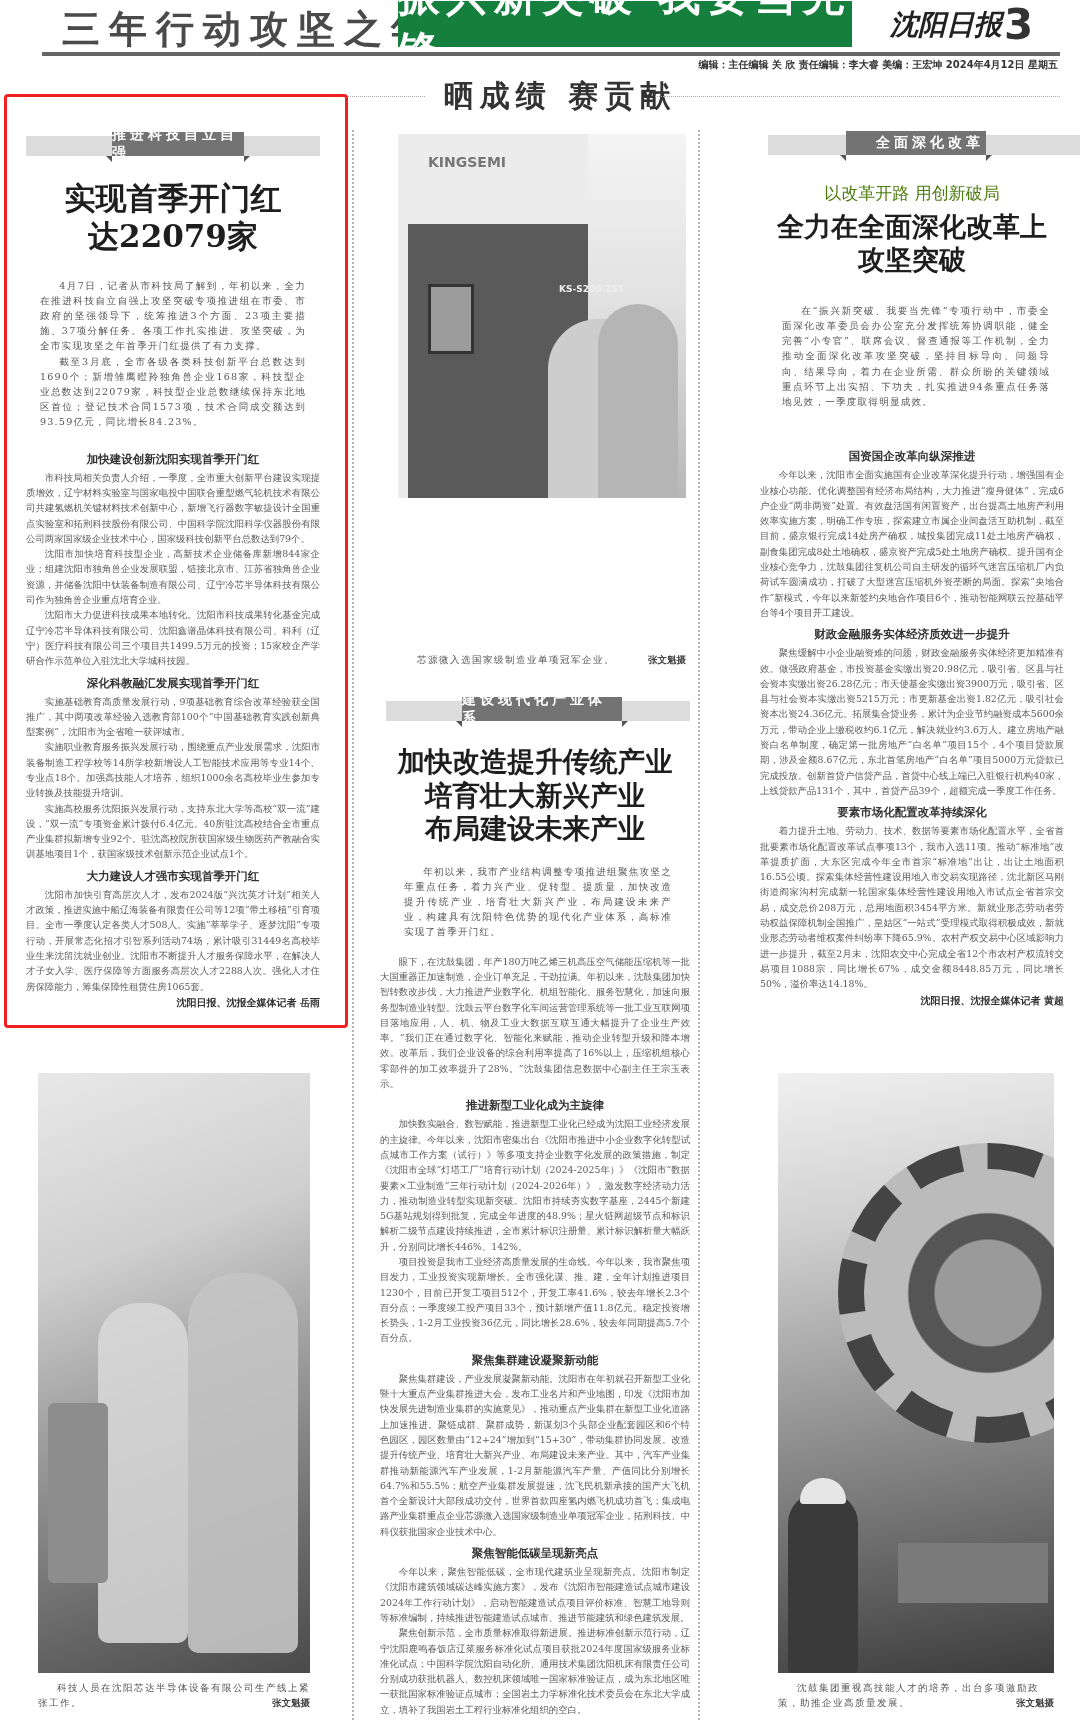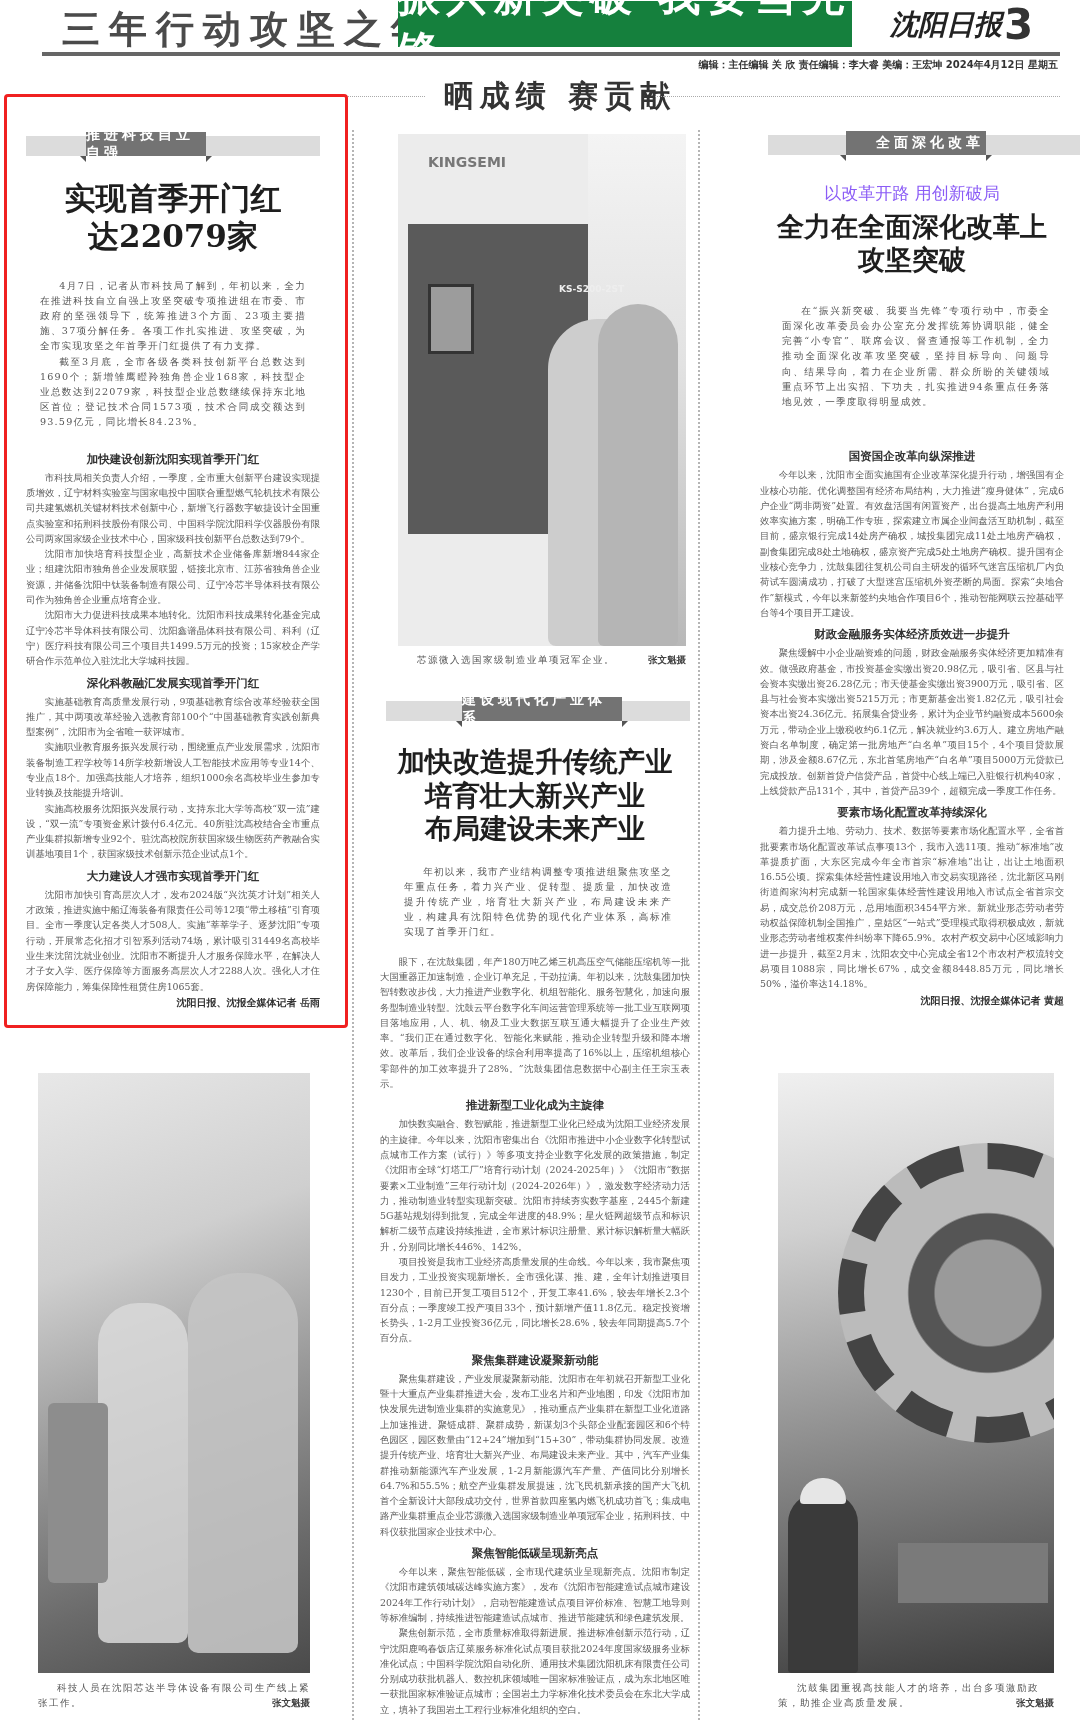--- a/index.html
+++ b/index.html
@@ -20,21 +20,21 @@
   
   .kicker { position: absolute; height: 20px; background: #dcdcdc; }
   .kicker .tab { position: absolute; top: -4px; height: 24px; background: #737373; color: #fff; font-family: "DejaVu Sans", sans-serif; font-size: 14px; font-weight: bold; letter-spacing: 4px; display: flex; align-items: center; justify-content: center; }
   .kicker .tab:before, .kicker .tab:after { content: ""; position: absolute; bottom: -6px; border-top: 6px solid #555; }
   .kicker .tab:before { left: -6px; border-left: 6px solid transparent; }
   .kicker .tab:after { right: -6px; border-right: 6px solid transparent; }
 
   
   .col { position: absolute; }
   .title-big { font-family: "DejaVu Serif", serif; font-weight: bold; color: #1e1e1e; text-align: center; line-height: 1.22; }
-  .subtitle { font-family: "DejaVu Sans", sans-serif; text-align: center; color: #8b5cf6; }
+  .subtitle { font-family: "DejaVu Sans", sans-serif; text-align: center; color: #4d7c0f; }
   .lead { font-size: 9.6px; line-height: 15.2px; color: #555; text-indent: 2em; text-align: justify; letter-spacing: 1.2px; }
   .body-p { font-size: 9.4px; line-height: 15.3px; color: #5a5a5a; text-indent: 2em; text-align: justify; }
   .sub-head { font-family: "DejaVu Sans", sans-serif; font-weight: bold; font-size: 11.5px; color: #333; text-align: center; margin: 7px 0 3px; }
   .byline { font-family: "DejaVu Sans", sans-serif; font-weight: bold; font-size: 10px; color: #333; text-align: right; margin-top: 2px; }
 
   .red-frame { position: absolute; left: 4px; top: 94px; width: 344px; height: 934px; border: 3px solid #f02020; border-radius: 4px; }
 
   .vdots { position: absolute; width: 0; border-left: 2px dotted #b5b5b5; }
 
   
@@ -55,21 +55,21 @@
 <div class="ph-line" style="left:340px; width:85px;"></div>
 <div class="page-headline">晒成绩 赛贡献</div>
 <div class="ph-line" style="left:655px; width:405px;"></div>
 
 <div class="vdots" style="left:352px; top:130px; height:1590px;"></div>
 <div class="vdots" style="left:698px; top:130px; height:1590px;"></div>
 
 <div class="red-frame"></div>
 
 <div class="kicker" style="left:26px; top:136px; width:294px;">
-  <div class="tab" style="left:60px; width:120px;">推进科技自立自强</div>
+  <div class="tab" style="left:86px; width:132px;">推进科技自立自强</div>
 </div>
 
 <div class="col" style="left:26px; top:180px; width:294px;">
   <div class="title-big" style="font-size:31px;">
     <div>实现首季开门红</div>
     <div>达22079家</div>
   </div>
   <div style="padding:0 14px; margin-top:22px;">
     <p class="lead">4月7日，记者从市科技局了解到，年初以来，全力在推进科技自立自强上攻坚突破专项推进组在市委、市政府的坚强领导下，统筹推进3个方面、23项主要措施、37项分解任务。各项工作扎实推进、攻坚突破，为全市实现攻坚之年首季开门红提供了有力支撑。</p>
     <p class="lead">截至3月底，全市各级各类科技创新平台总数达到1690个；新增雏鹰瞪羚独角兽企业168家，科技型企业总数达到22079家，科技型企业总数继续保持东北地区首位；登记技术合同1573项，技术合同成交额达到93.59亿元，同比增长84.23%。</p>
@@ -93,21 +93,21 @@
             background: linear-gradient(160deg,#e8e8e8 0%,#cfcfcf 30%,#9a9a9a 55%,#6a6a6a 80%,#4a4a4a 100%);">
   <div style="position:absolute;left:60px;top:230px;width:90px;height:340px;border-radius:40px 40px 10px 10px;background:#d9d9d9;opacity:.85;"></div>
   <div style="position:absolute;left:150px;top:200px;width:110px;height:380px;border-radius:50px 50px 10px 10px;background:#c4c4c4;opacity:.9;"></div>
   <div style="position:absolute;left:10px;top:330px;width:60px;height:180px;background:#8d8d8d;border-radius:6px;"></div>
 </div>
 <div class="caption" style="left:38px; top:1680px; width:272px;">
   <span>科技人员在沈阳芯达半导体设备有限公司生产线上紧张工作。</span>
   <span class="credit">张文魁摄</span>
 </div>
 
-<div class="photo" style="left:398px; top:134px; width:288px; height:512px;
+<div class="photo" style="left:398px; top:134px; width:288px; height:364px;
             background: linear-gradient(180deg,#f4f4f4 0%,#e2e2e2 45%,#b8b8b8 100%);">
   <div style="position:absolute;left:0;top:0;width:190px;height:512px;background:#ececec;"></div>
   <div style="position:absolute;left:30px;top:20px;font-family:'DejaVu Sans',sans-serif;font-weight:bold;font-size:14px;color:#777;">KINGSEMI</div>
   <div style="position:absolute;left:10px;top:90px;width:180px;height:310px;background:#5a5a5a;"></div>
   <div style="position:absolute;left:30px;top:150px;width:46px;height:70px;background:#9c9c9c;border:3px solid #333;"></div>
   <div style="position:absolute;left:118px;top:150px;font-family:'DejaVu Sans',sans-serif;font-size:9px;color:#eee;font-weight:bold;padding-left:43px;">KS-S200-2ST</div>
   <div style="position:absolute;left:150px;top:185px;width:120px;height:327px;border-radius:50px 50px 8px 8px;background:#cdcdcd;"></div>
   <div style="position:absolute;left:200px;top:170px;width:80px;height:342px;border-radius:40px 40px 6px 6px;background:#b5b5b5;"></div>
 </div>
 <div class="caption" style="left:398px; top:652px; width:288px; text-indent:2em;">

